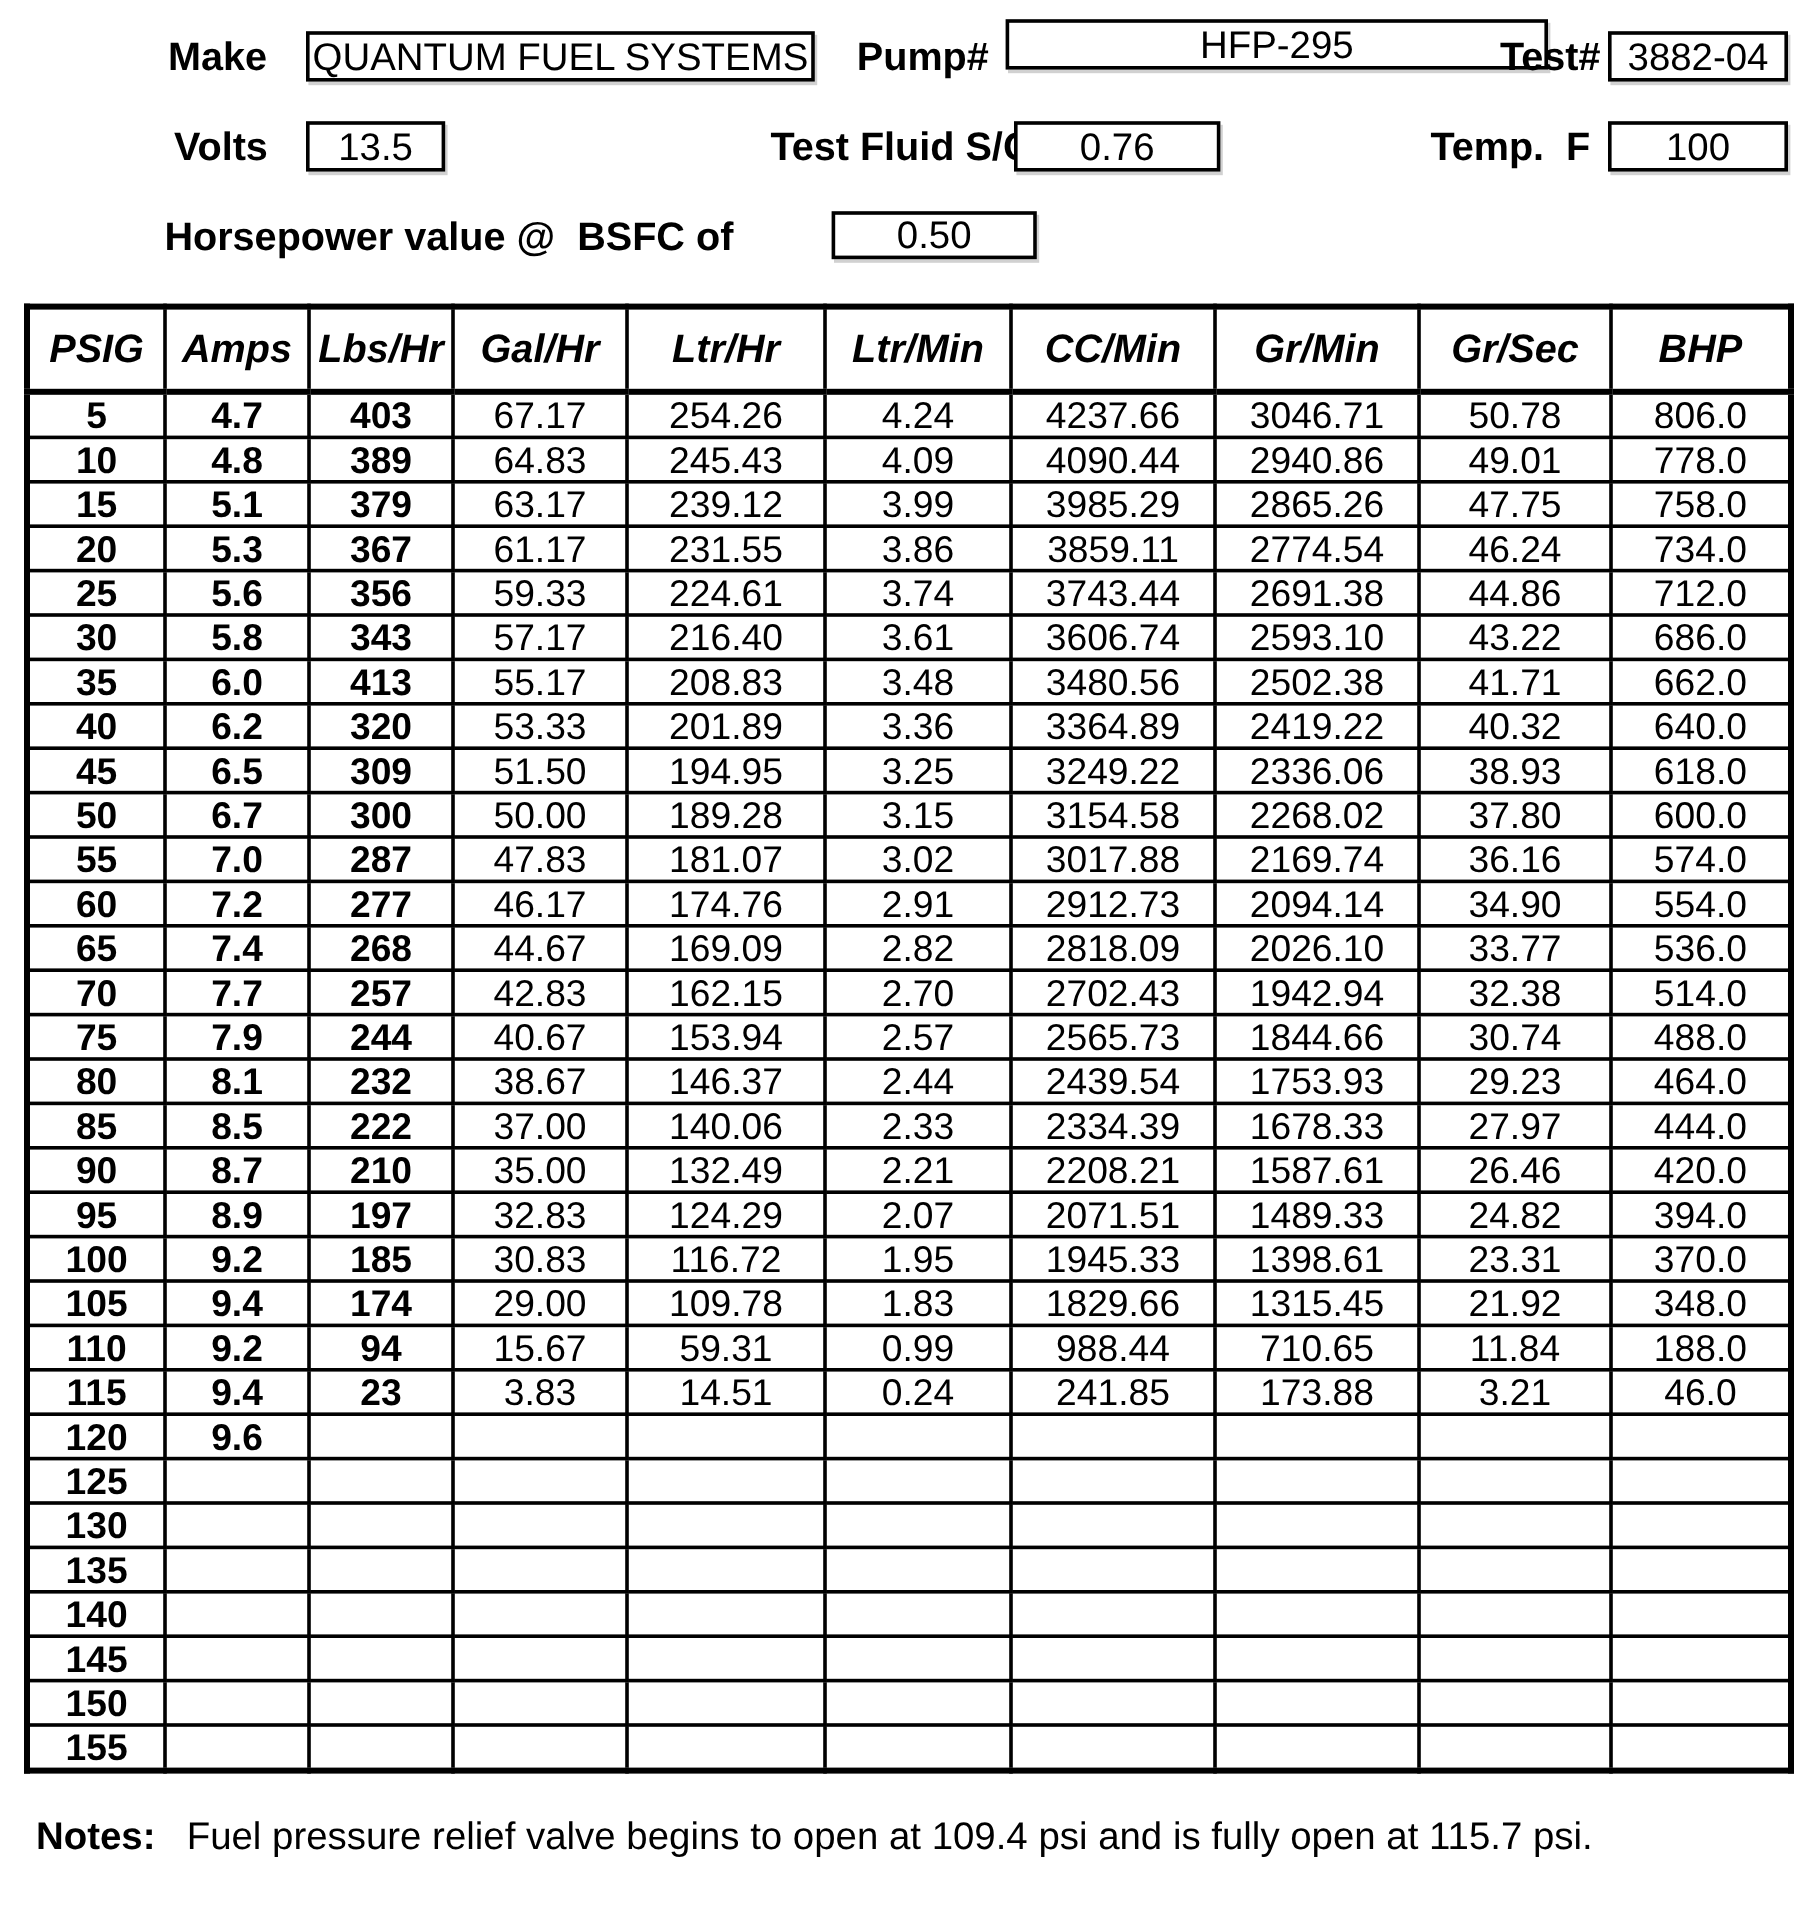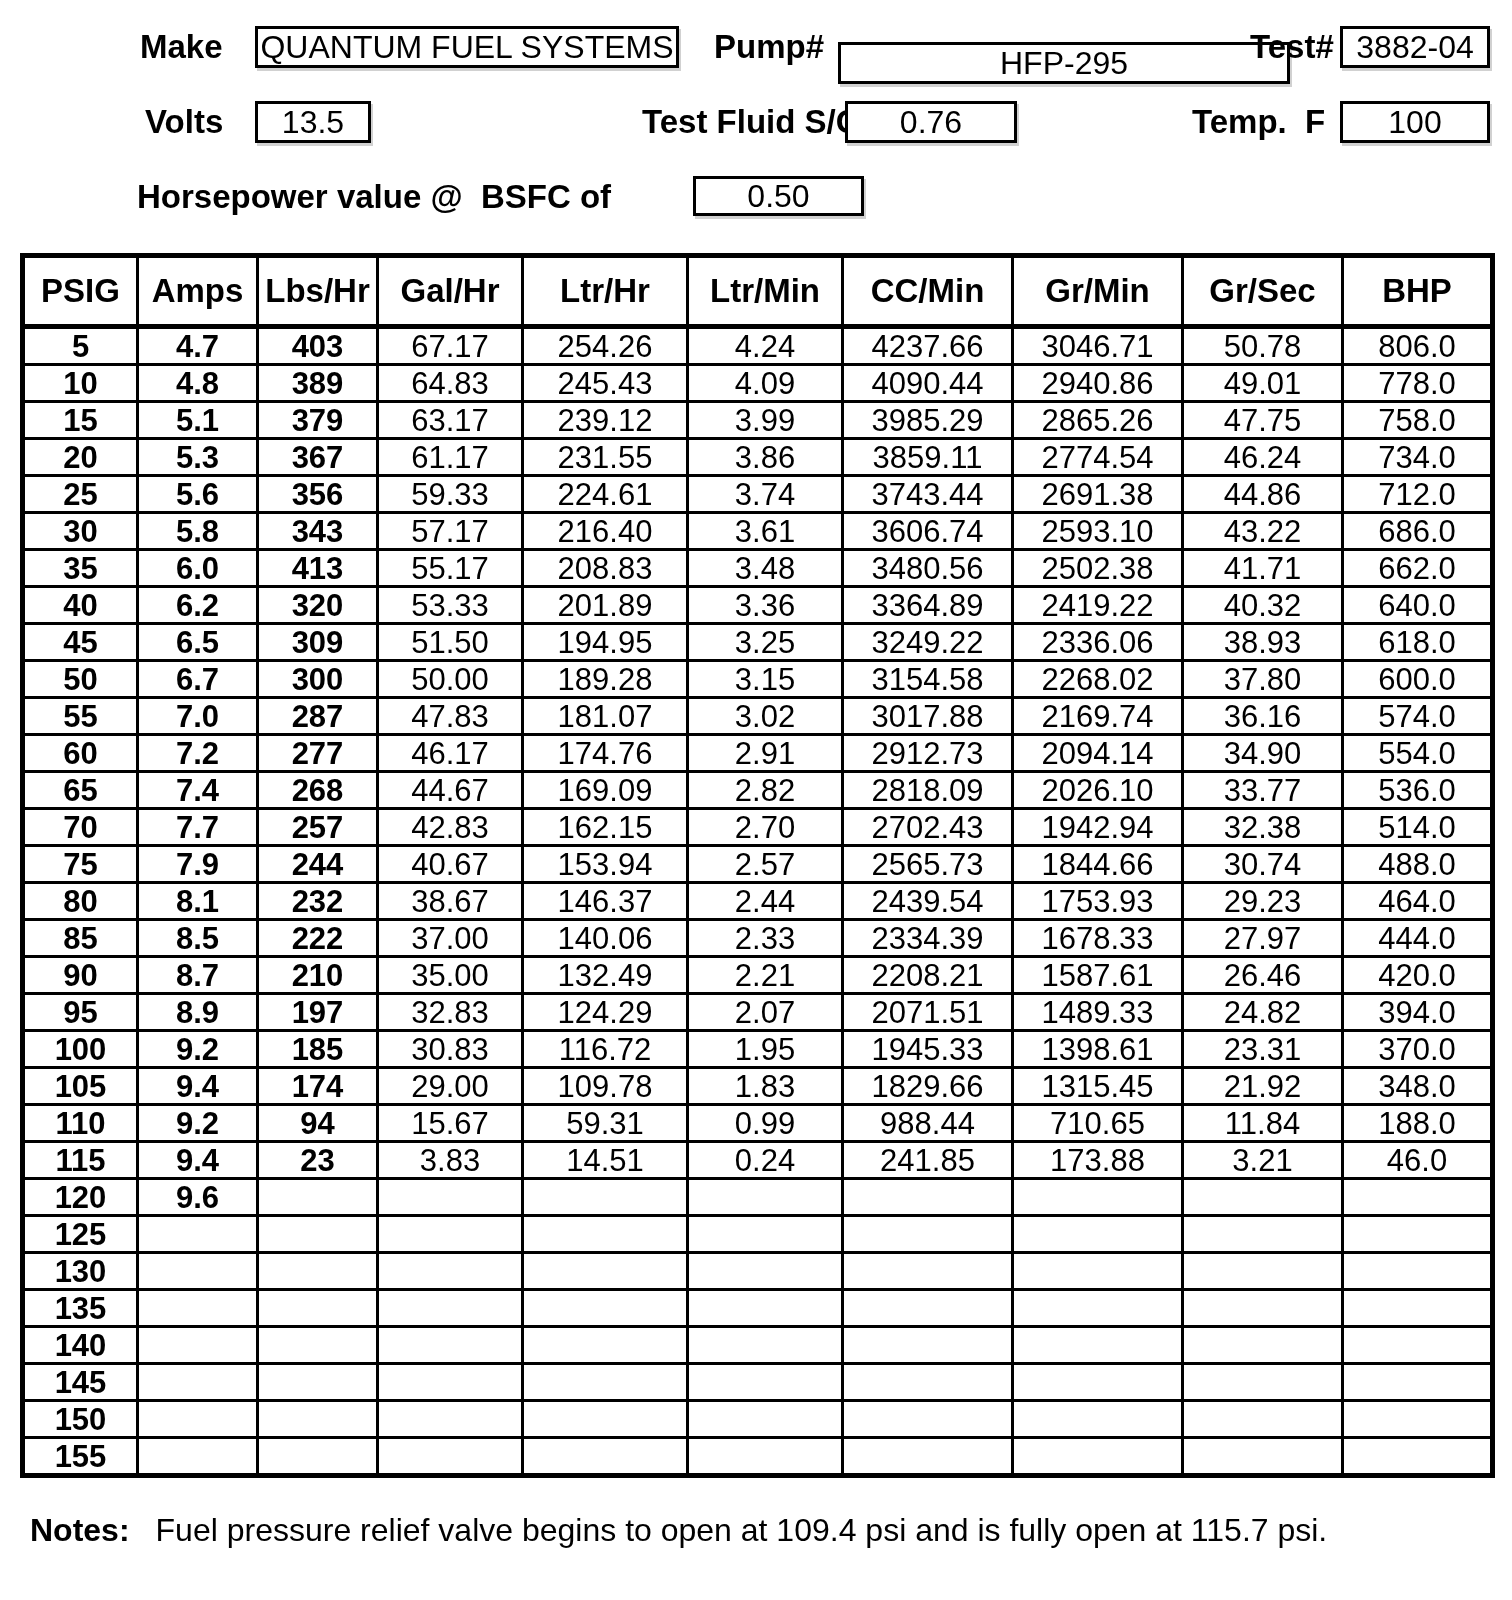--- a/index.html
+++ b/index.html
@@ -18,40 +18,40 @@
     position:absolute;height:42px;border:3px solid #000;background:#fff;
     box-sizing:border-box;display:flex;align-items:center;justify-content:center;
     font-size:32px;box-shadow:2px 3px 0 rgba(0,0,0,0.18);
   }
   table{
     border-collapse:collapse;table-layout:fixed;
     width:1470px;margin-left:20px;border:5px solid #000;
   }
   th{
     height:66px;font-size:33px;font-weight:bold;text-align:center;
-    border:3px solid #000;border-bottom:5px solid #000;padding:0;
+    border:3px solid #000;border-bottom:5px solid #000;padding:0;font-style:italic;
   }
   td{
     height:34px;font-size:31px;text-align:center;border:3px solid #000;
     padding:0;line-height:1;overflow:hidden;white-space:nowrap;
   }
   tbody td:nth-child(-n+3){font-weight:bold;}
   .notes{
     margin:34px 0 0 30px;font-size:32px;
   }
   .notes .nlabel{font-weight:bold;margin-right:26px;}
 </style>
 </head>
 <body>
 
 <div class="form-header">
   <span class="lbl" style="left:140px;top:26px">Make</span>
   <div class="fieldbox" style="left:255px;top:26px;width:424px">QUANTUM FUEL SYSTEMS</div>
   <span class="lbl" style="left:714px;top:26px">Pump#</span>
-  <div class="fieldbox" style="left:838px;top:42px;width:452px">HFP-295</div>
+  <div class="fieldbox" style="left:838px;top:16px;width:452px">HFP-295</div>
   <span class="lbl" style="left:1250px;top:26px">Test#</span>
   <div class="fieldbox" style="left:1340px;top:26px;width:150px">3882-04</div>
 
   <span class="lbl" style="left:145px;top:101px">Volts</span>
   <div class="fieldbox" style="left:255px;top:101px;width:116px">13.5</div>
   <span class="lbl" style="left:642px;top:101px">Test Fluid S/G</span>
   <div class="fieldbox" style="left:845px;top:101px;width:172px">0.76</div>
   <span class="lbl" style="left:1192px;top:101px">Temp.  F</span>
   <div class="fieldbox" style="left:1340px;top:101px;width:150px">100</div>
 

